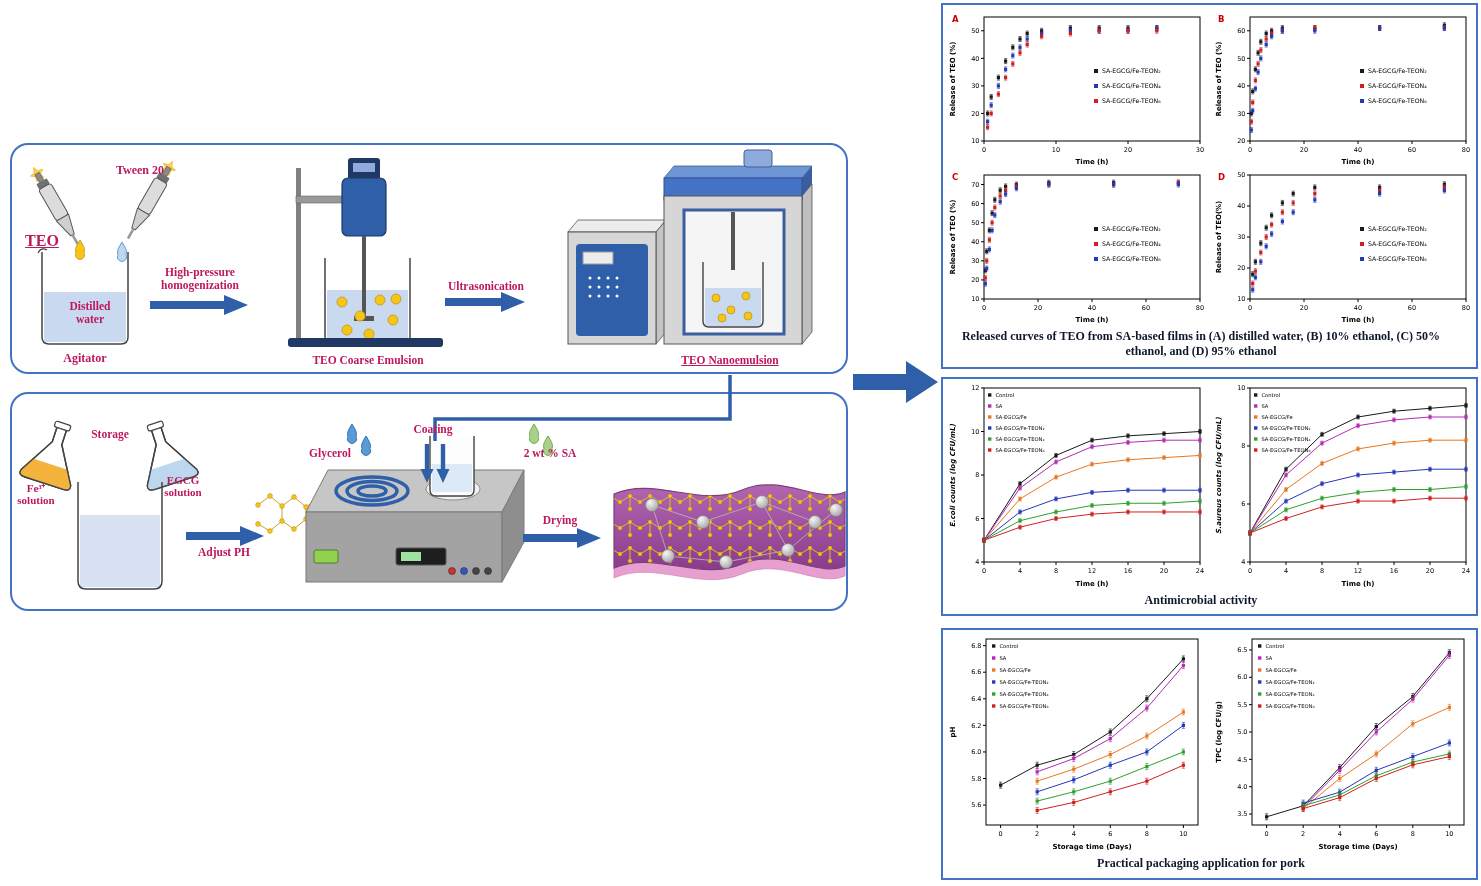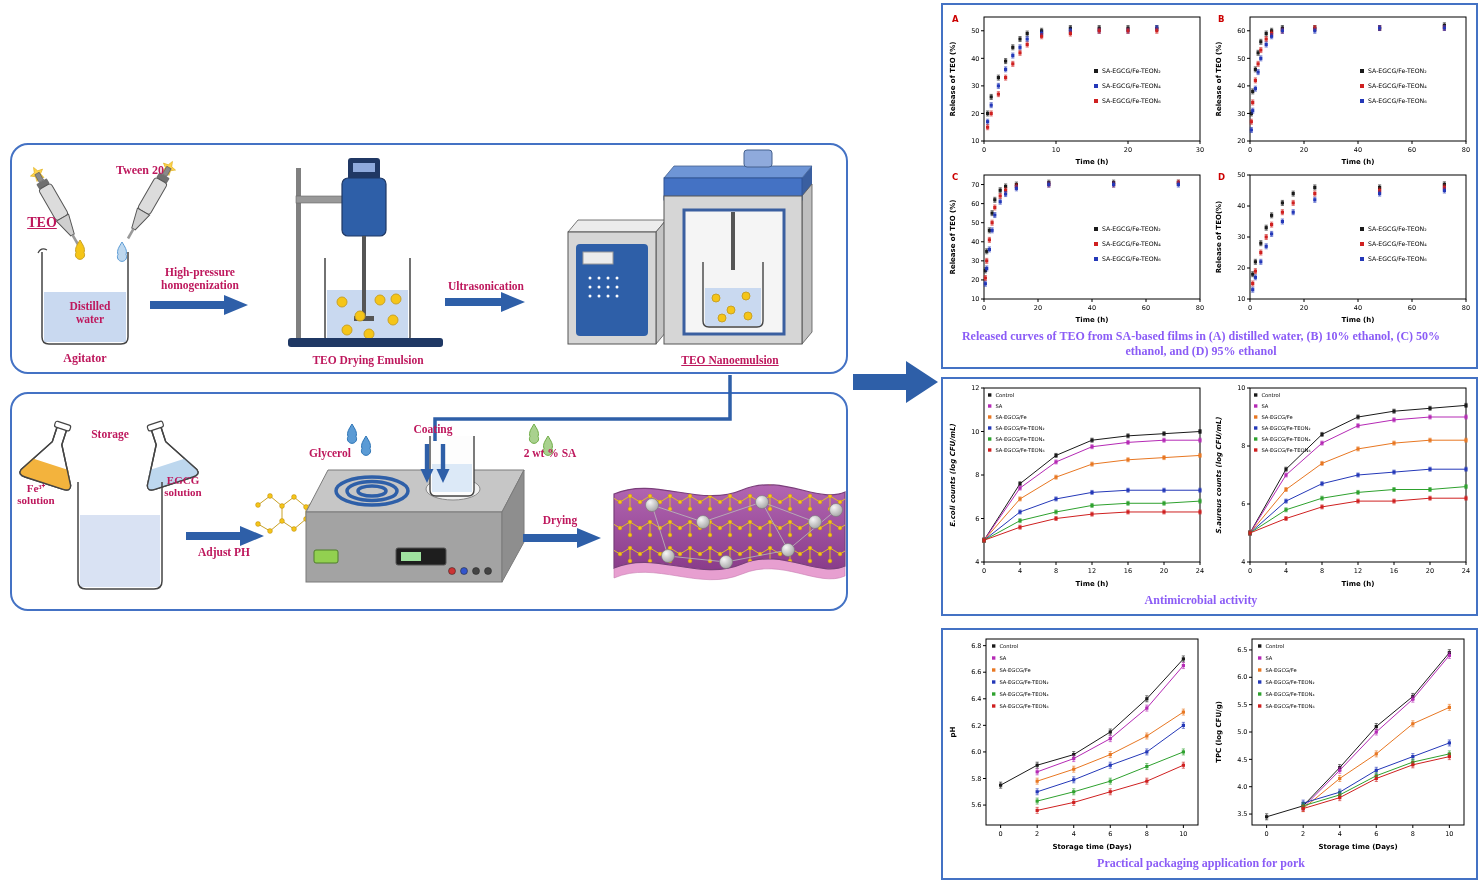--- a/index.html
+++ b/index.html
@@ -13,21 +13,21 @@
   .dlbl{position:absolute;font-family:"Liberation Serif",serif;font-weight:bold;color:#be185d;
         text-align:center;line-height:1.12;}
   .dlbl span{display:block;}
   .result-panel{position:absolute;border:2px solid #4472C4;background:#fff;}
   #panel-release{left:941px;top:3px;width:537px;height:366px;}
   #panel-antimicrobial{left:941px;top:377px;width:537px;height:239px;}
   #panel-packaging{left:941px;top:628px;width:537px;height:252px;}
   .chart{position:absolute;background:#fff;}
   svg text{font-family:"DejaVu Sans",sans-serif;}
   .caption{position:absolute;left:0;right:17px;text-align:center;font-family:"Liberation Serif",serif;
-           font-weight:bold;font-size:12px;line-height:1.25;color:#8b5cf6;padding:0 14px;}
+           font-weight:bold;font-size:12px;line-height:1.25;color:#0f172a;padding:0 14px;}
 </style>
 </head>
 <body>
 
 <div class="stage">
 
   <div class="proc-box" id="box-top"></div>
   <div class="proc-box" id="box-bottom"></div>
 
   <svg id="diagram" width="940" height="886" viewBox="0 0 940 886">
@@ -239,32 +239,32 @@
           <circle cx="668" cy="556" r="6.5"></circle>
           <circle cx="726" cy="562" r="6.5"></circle>
         <circle cx="788" cy="550" r="6.5"></circle>
           <circle cx="836" cy="510" r="6.5"></circle>
       </g>
     </g>
 
     <polygon points="853,374 906,374 906,361 938,382 906,403 906,390 853,390" fill="#2E5FA8"></polygon>
   </svg>
 
-  <div class="dlbl" style="left:20px;top:215px;width:44px;font-size:14px;text-decoration:underline;">TEO</div>
+  <div class="dlbl" style="left:20px;top:232px;width:44px;font-size:16px;text-decoration:underline;">TEO</div>
   <div class="dlbl" style="left:104px;top:164px;width:72px;font-size:12px;">Tween 20</div>
   <div class="dlbl" style="left:50px;top:300px;width:80px;font-size:11.5px;">
     <span>Distilled</span>
     <span>water</span>
   </div>
   <div class="dlbl" style="left:35px;top:352px;width:100px;font-size:12px;">Agitator</div>
   <div class="dlbl" style="left:142px;top:266px;width:116px;font-size:11.5px;">
     <span>High-pressure</span>
     <span>homogenization</span>
   </div>
-  <div class="dlbl" style="left:293px;top:354px;width:150px;font-size:11.5px;">TEO Drying Emulsion</div>
+  <div class="dlbl" style="left:293px;top:354px;width:150px;font-size:11.5px;">TEO Coarse Emulsion</div>
   <div class="dlbl" style="left:436px;top:280px;width:100px;font-size:11.5px;">Ultrasonication</div>
   <div class="dlbl" style="left:655px;top:354px;width:150px;font-size:11.5px;text-decoration:underline;">TEO Nanoemulsion</div>
 
   <div class="dlbl" style="left:8px;top:482px;width:56px;font-size:11px;">
     <span>Fe³⁺</span>
     <span>solution</span>
   </div>
   <div class="dlbl" style="left:80px;top:428px;width:60px;font-size:11.5px;">Storage</div>
   <div class="dlbl" style="left:152px;top:474px;width:62px;font-size:11px;">
     <span>EGCG</span>

